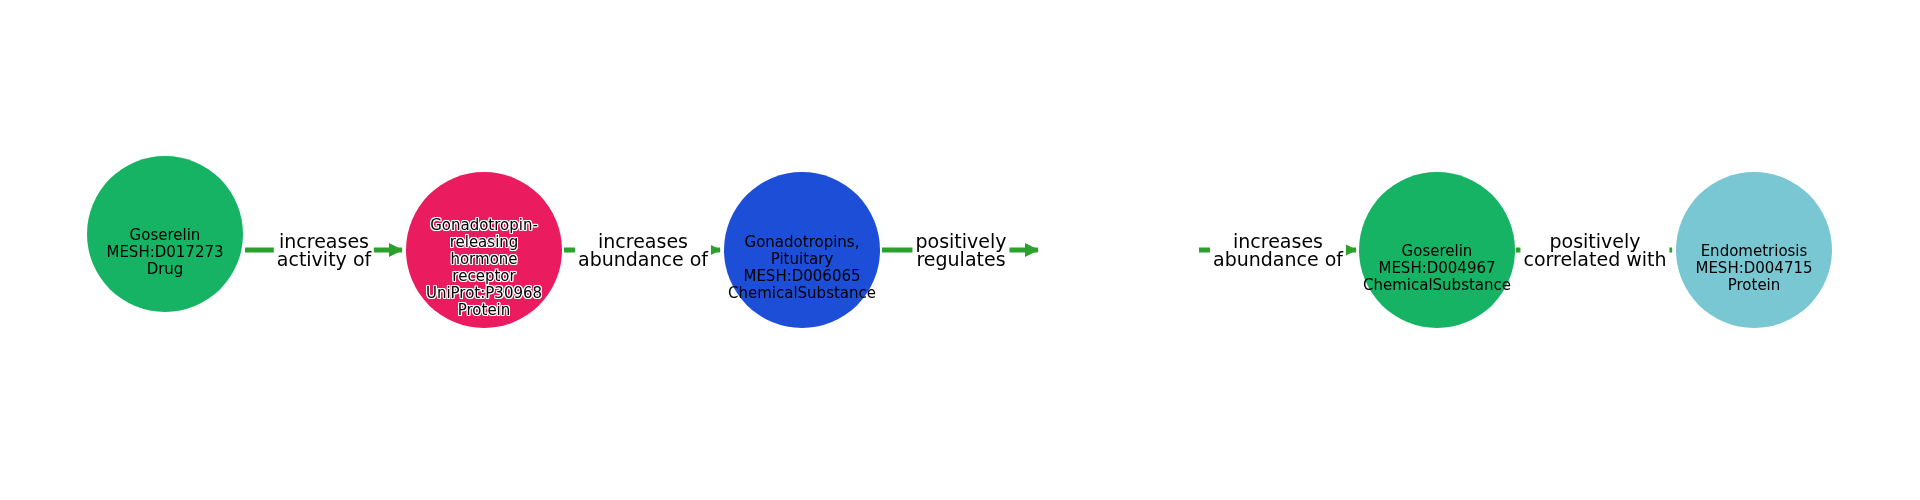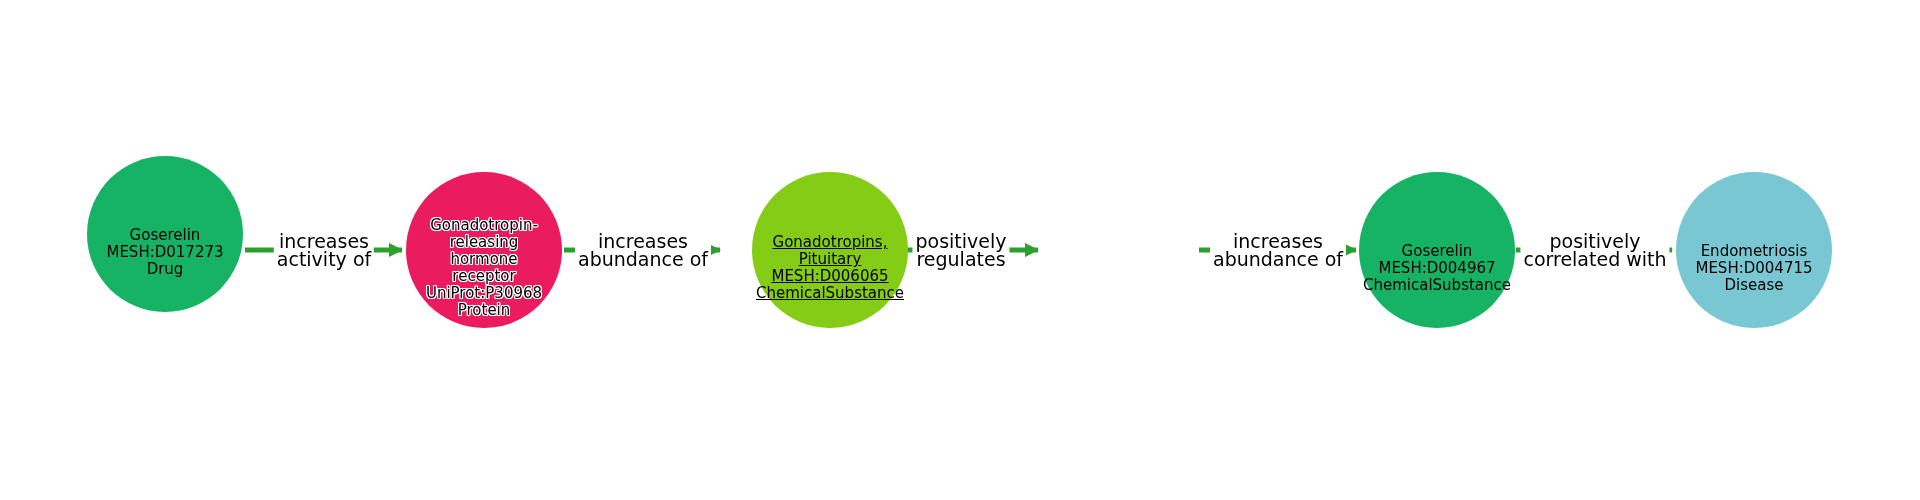--- a/index.html
+++ b/index.html
@@ -90,38 +90,38 @@
 
   <div class="node halo" style="left: 406px; top: 172px; background: rgb(234, 27, 94);">
     <span class="node-text">Gonadotropin-
 releasing
 hormone
 receptor
 UniProt:P30968
 Protein</span>
   </div>
 
-  <div class="node" style="left: 752px; top: 172px; background: #84cc16; text-decoration: underline;">
+  <div class="node" style="left: 724px; top: 172px; background: #1d4ed8;">
     <span class="node-text">Gonadotropins,
 Pituitary
 MESH:D006065
 ChemicalSubstance</span>
   </div>
 
 
   <div class="node" style="left: 1359px; top: 172px; background: rgb(22, 179, 100);">
     <span class="node-text">Goserelin
 MESH:D004967
 ChemicalSubstance</span>
   </div>
 
   <div class="node" style="left: 1676px; top: 172px; background: rgb(121, 199, 210);">
     <span class="node-text">Endometriosis
 MESH:D004715
-Disease</span>
+Protein</span>
   </div>
 
   <div class="edge-label" style="left:324px;  top:250px;">increases
 activity of</div>
   <div class="edge-label" style="left:643px;  top:250px;">increases
 abundance of</div>
   <div class="edge-label" style="left:961px;  top:250px;">positively
 regulates</div>
   <div class="edge-label" style="left:1278px; top:250px;">increases
 abundance of</div>

